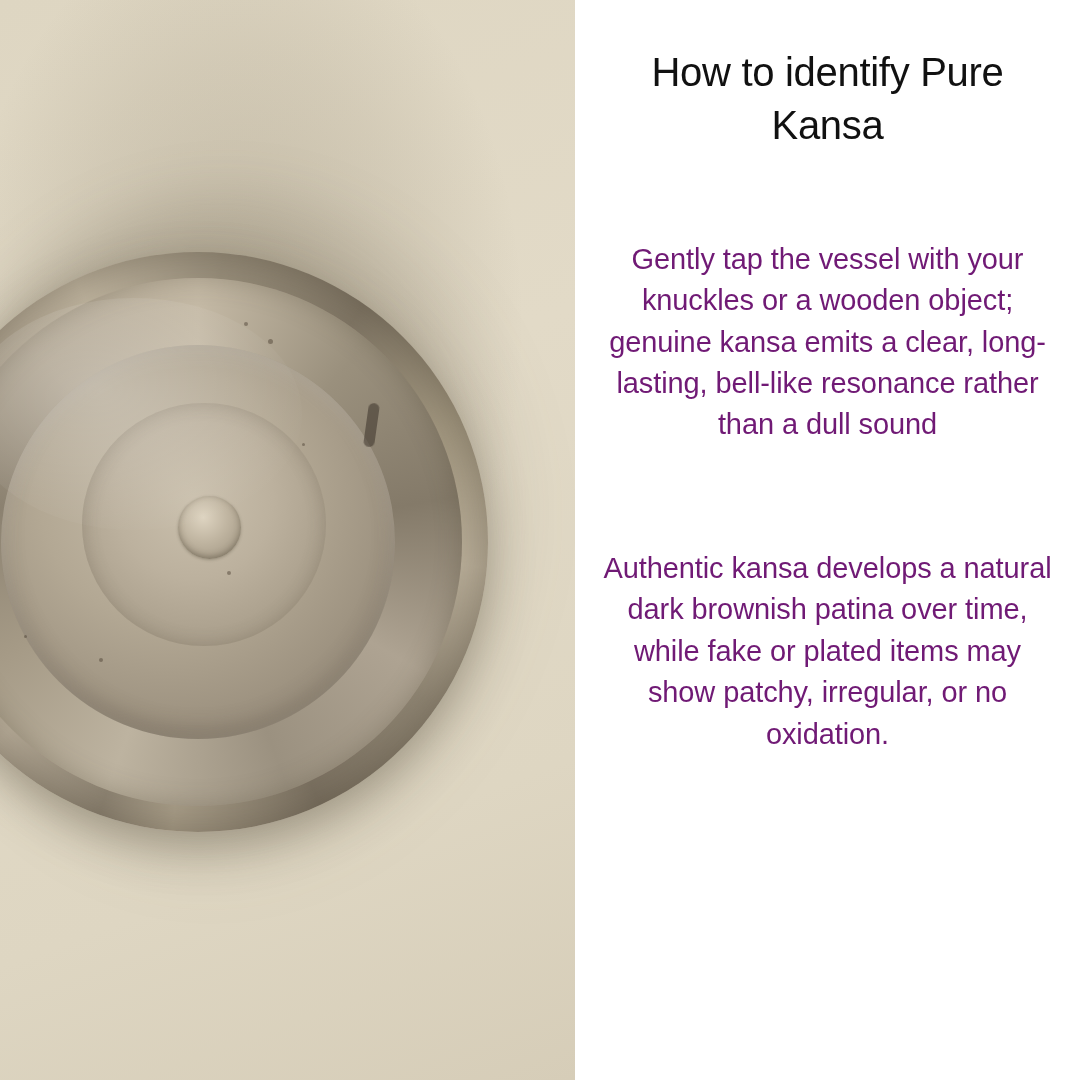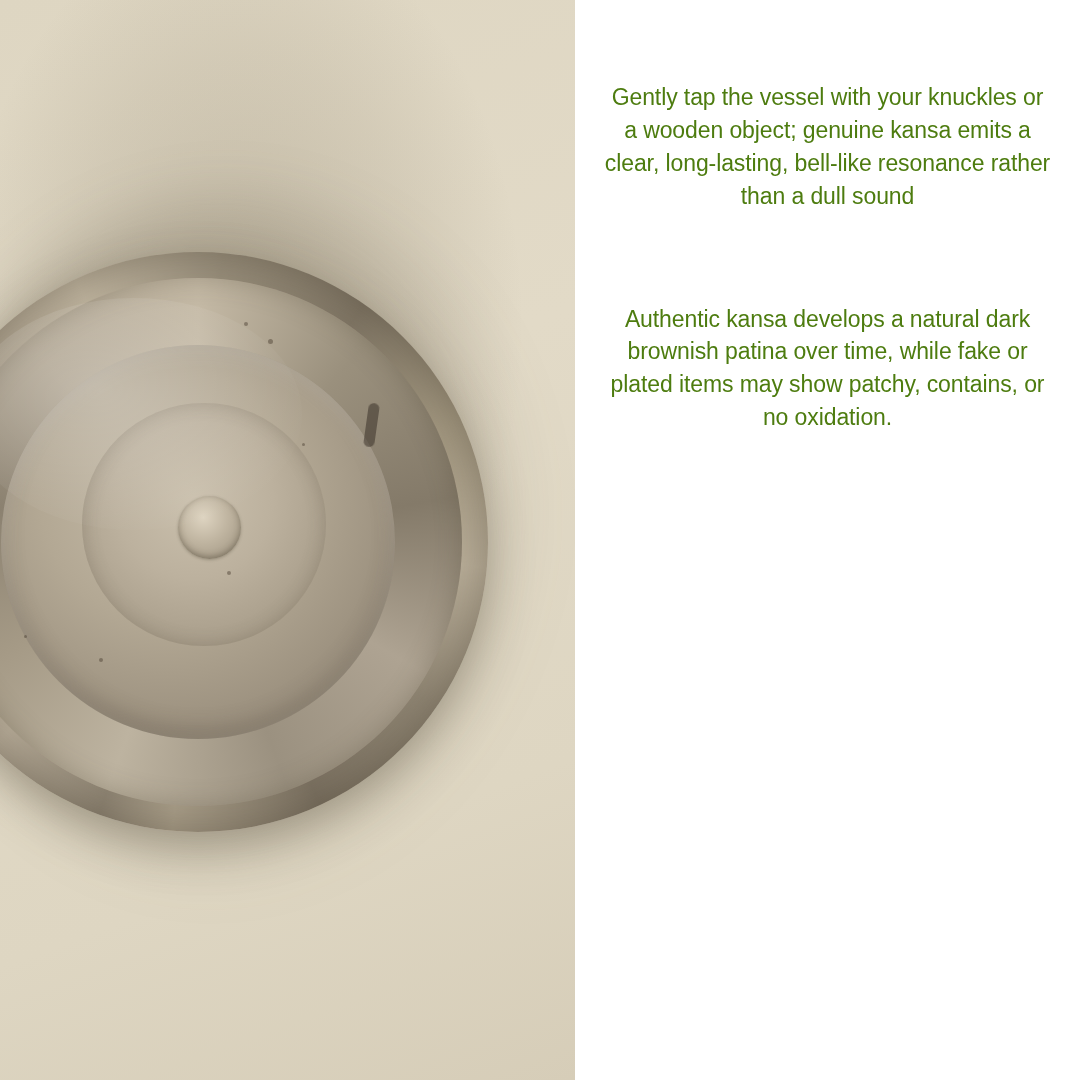--- a/index.html
+++ b/index.html
@@ -166,23 +166,23 @@
   }
   .tips {
     margin-top: 58px;
     width: 448px;
     display: flex;
     flex-direction: column;
     gap: 44px;
   }
   .tip {
     text-align: center;
-    font-size: 23px;
+    font-size: 29px;
     line-height: 1.43;
-    color: #4d7c0f;
+    color: #701a75;
     font-weight: 400;
     letter-spacing: -0.1px;
   }
 </style>
 </head>
 <body>
 
 <div class="card">
 
   <div class="photo-pane">
@@ -199,20 +199,21 @@
       <div class="speck" style="left:58%; top:12%; width:4px; height:4px;"></div>
       <div class="speck" style="left:68%; top:33%; width:3px; height:3px;"></div>
       <div class="speck" style="left:55%; top:55%; width:4px; height:4px;"></div>
       <div class="speck" style="left:33%; top:70%; width:4px; height:4px;"></div>
       <div class="speck" style="left:20%; top:66%; width:3px; height:3px;"></div>
       <div class="plate-gloss"></div>
     </div>
   </div>
 
   <div class="text-pane">
+    <h1 class="headline">How to identify Pure Kansa</h1>
 
     <div class="tips">
       <p class="tip">Gently tap the vessel with your knuckles or a wooden object; genuine kansa emits a clear, long-lasting, bell-like resonance rather than a dull sound</p>
-      <p class="tip">Authentic kansa develops a natural dark brownish patina over time, while fake or plated items may show patchy, contains, or no oxidation.</p>
+      <p class="tip">Authentic kansa develops a natural dark brownish patina over time, while fake or plated items may show patchy, irregular, or no oxidation.</p>
     </div>
   </div>
 
 </div>
 
 </body></html>

